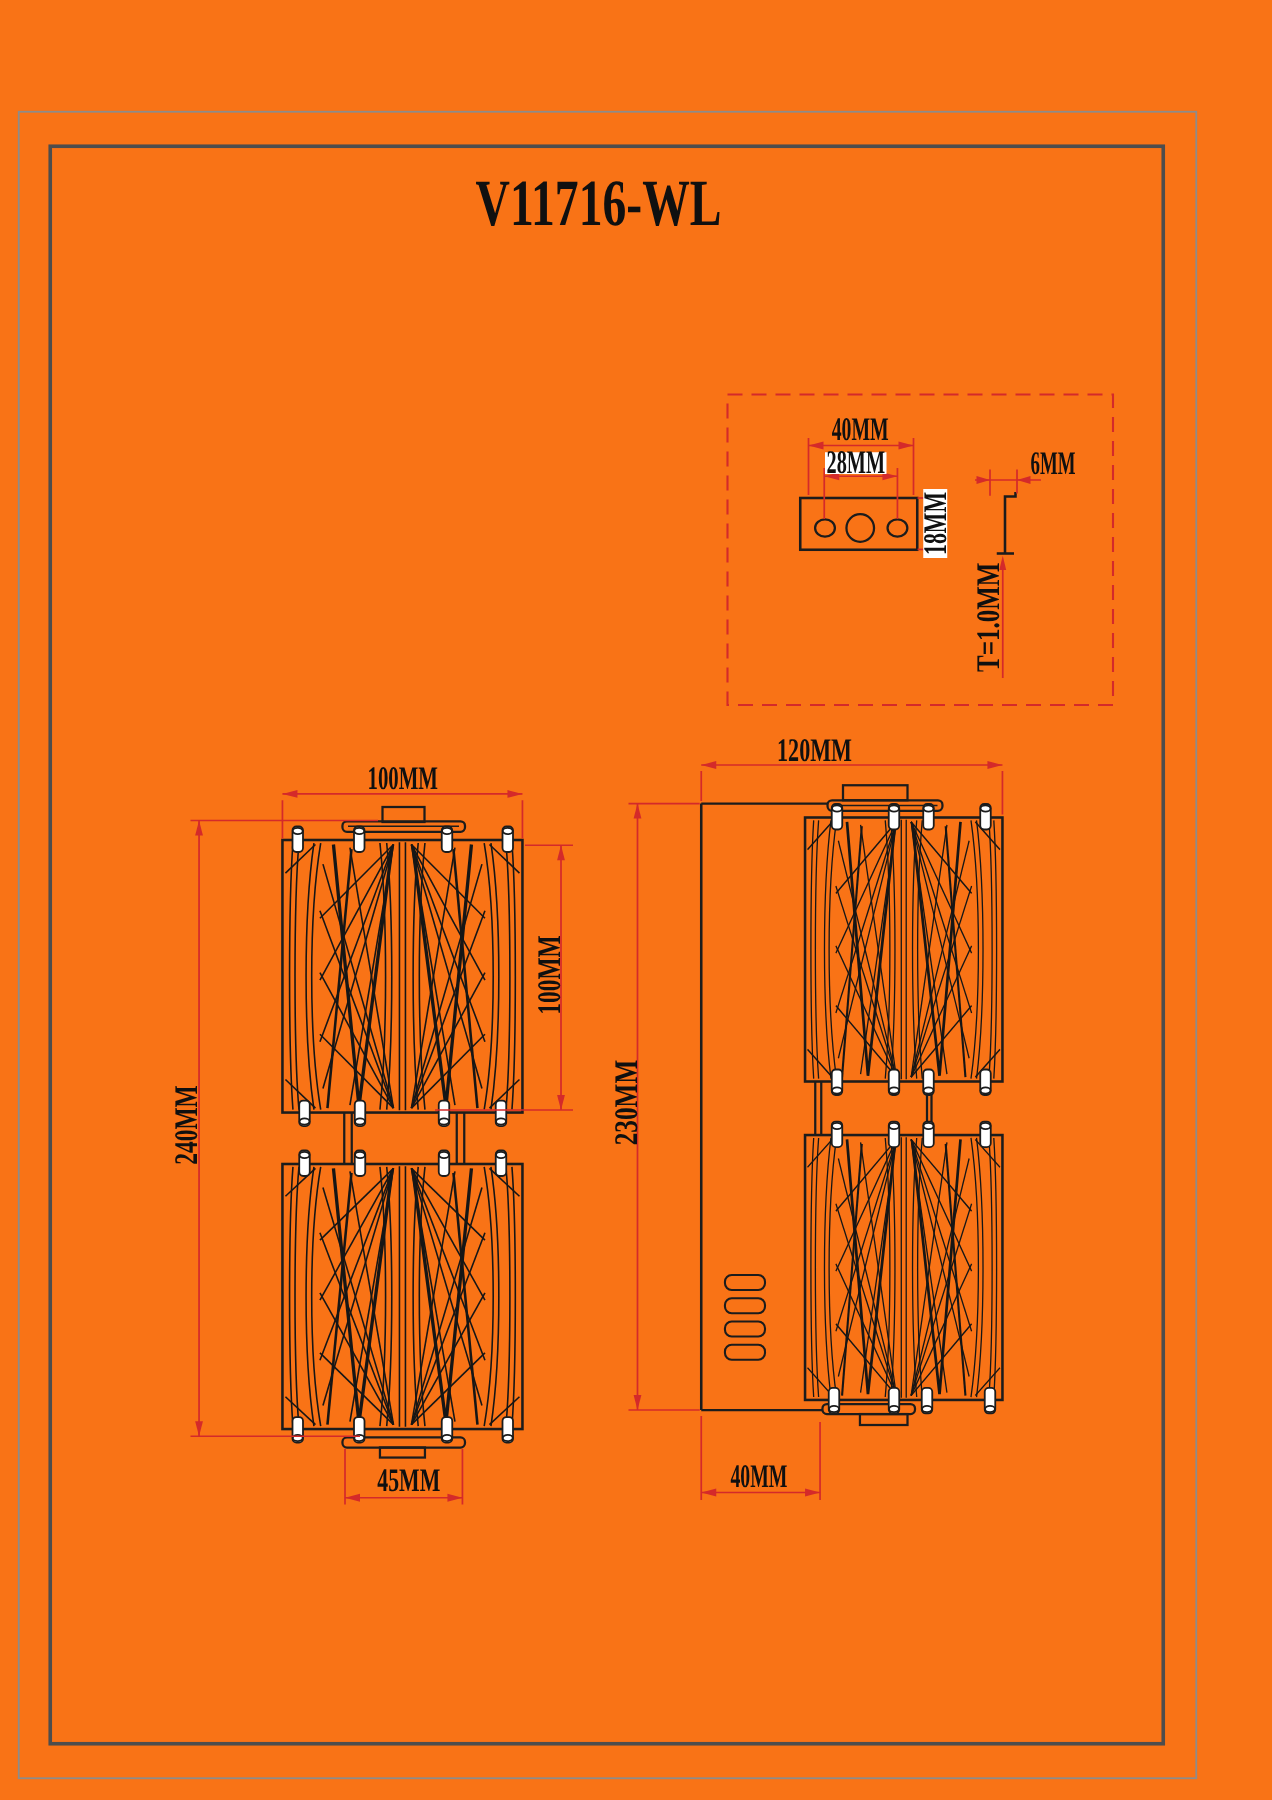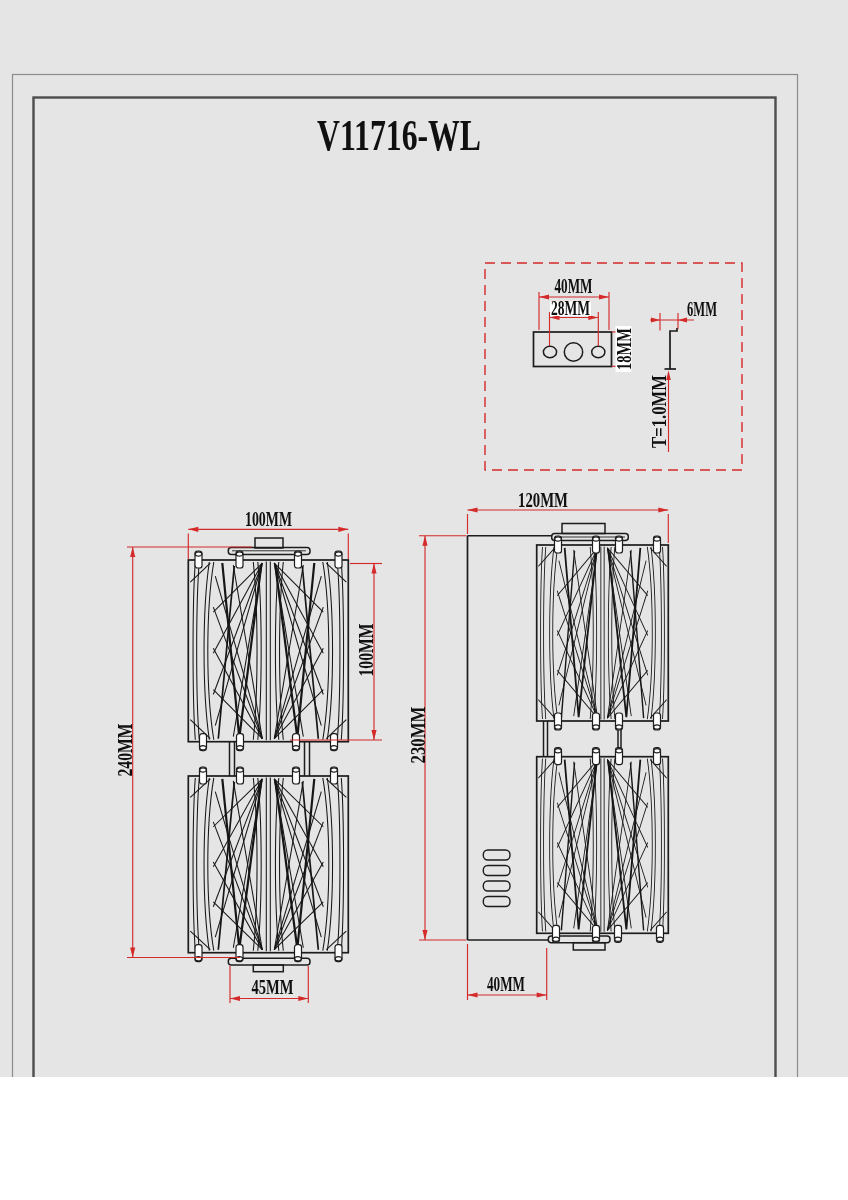--- a/index.html
+++ b/index.html
@@ -1,16 +1,16 @@
 <!DOCTYPE html>
 <html><head>
 <meta charset="utf-8">
 <style>
   html,body { margin:0; padding:0; background:#ffffff; }
-  .page { position:relative; width:848px; height:1077px; background:#e5e5e5; overflow:hidden; }
+  .page { position:relative; width:848px; height:1200px; background:#f97316; overflow:hidden; }
   svg { display:block; }
   .blk line,.blk path,.blk rect,.blk ellipse,.blk circle { stroke:#1c1c1c; fill:none; stroke-width:1.5; }
   .thin { stroke-width:0.9 !important; }
   .red line,.red path { stroke:#d42a2a; fill:none; stroke-width:1.15; }
   .redfill { fill:#d42a2a; stroke:none; }
   #halfmod line, #halfmod path { stroke:#161616; fill:none; stroke-width:1.05; }
   #tab rect, #tab ellipse { stroke:#1c1c1c; fill:#ffffff; stroke-width:1.2; }
   text.dim { font-family:"Liberation Serif", serif; font-weight:bold; font-size:22px; fill:#101010; }
   text.title { font-family:"Liberation Serif", serif; font-weight:bold; font-size:44px; fill:#101010; }
   .whitebg { fill:#ffffff; stroke:none; }

